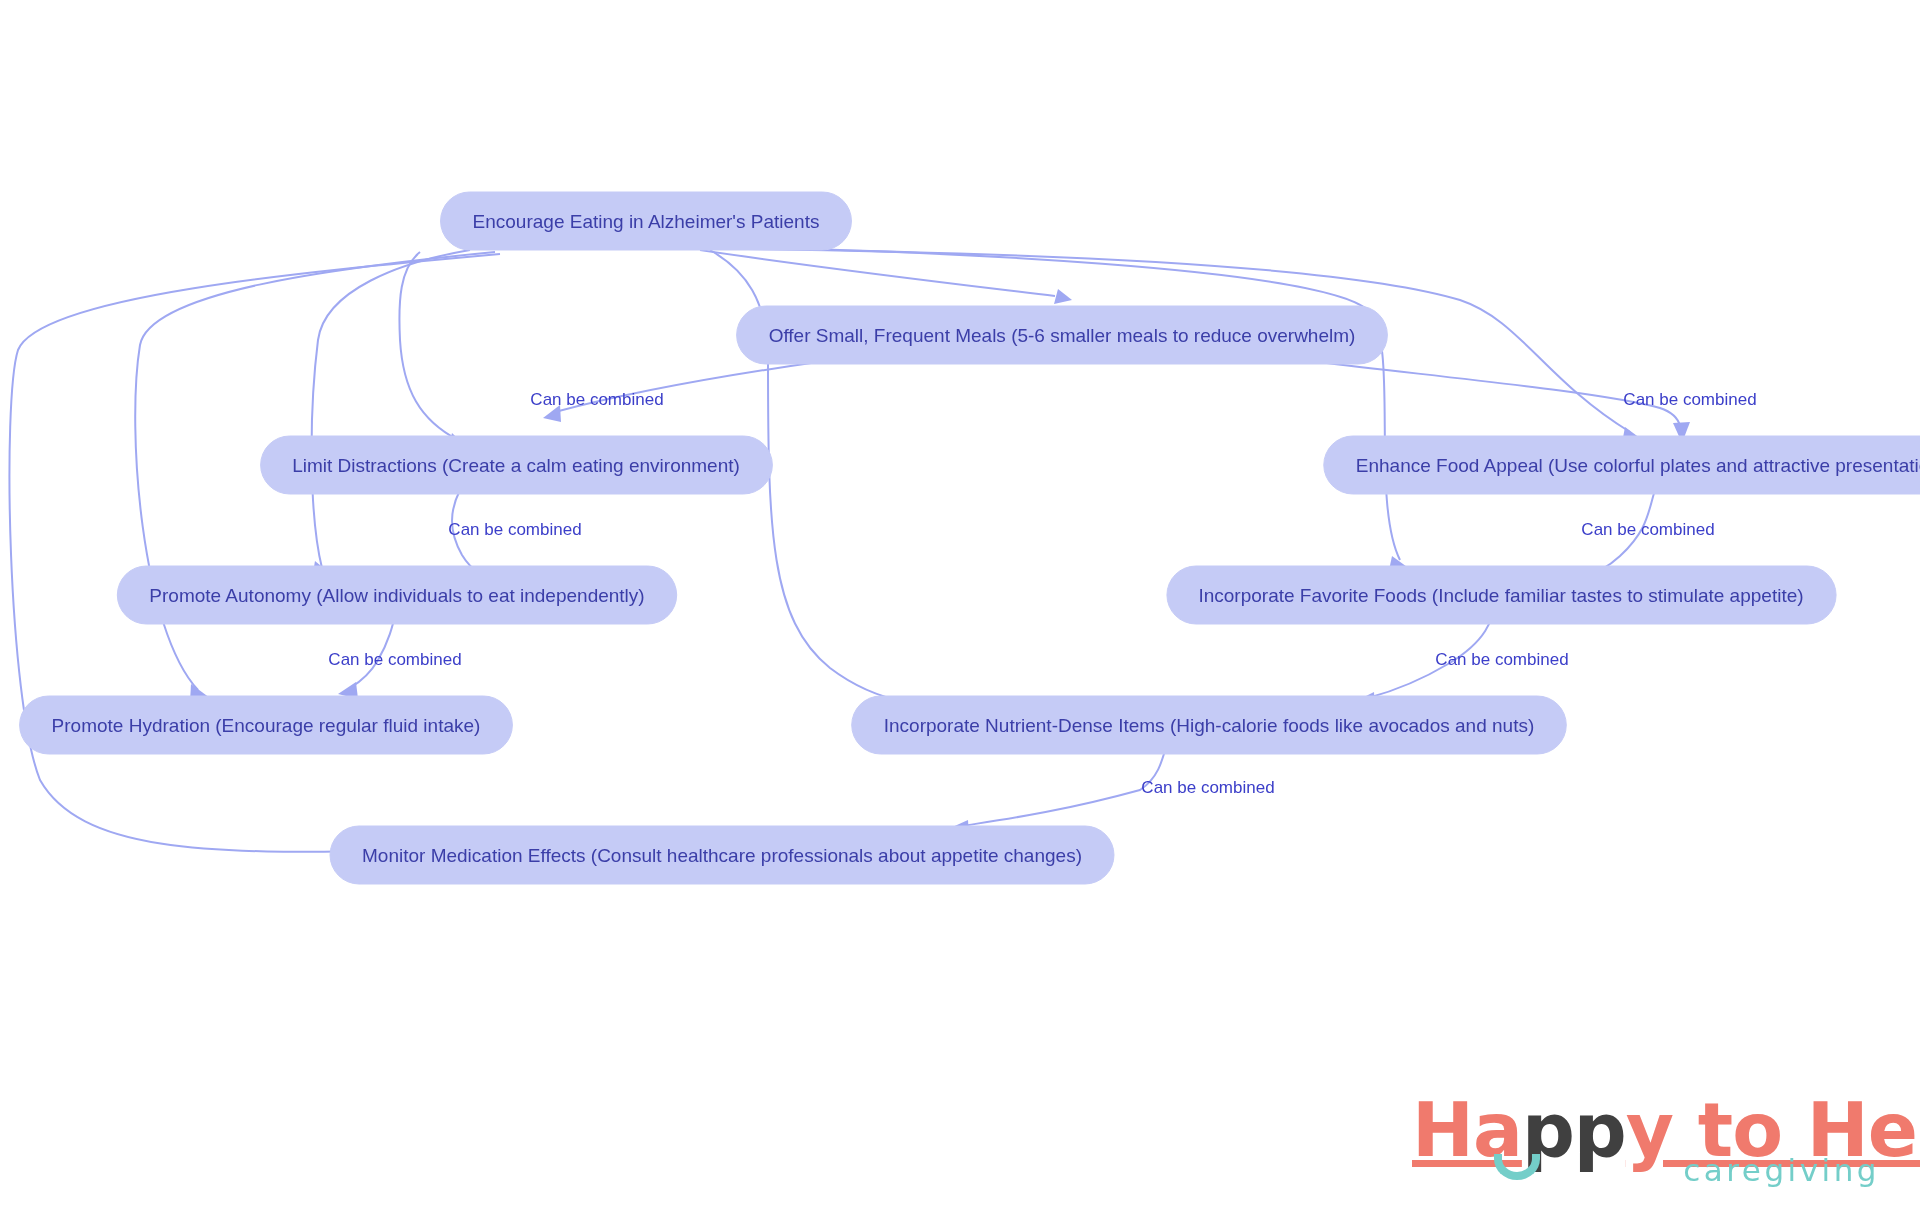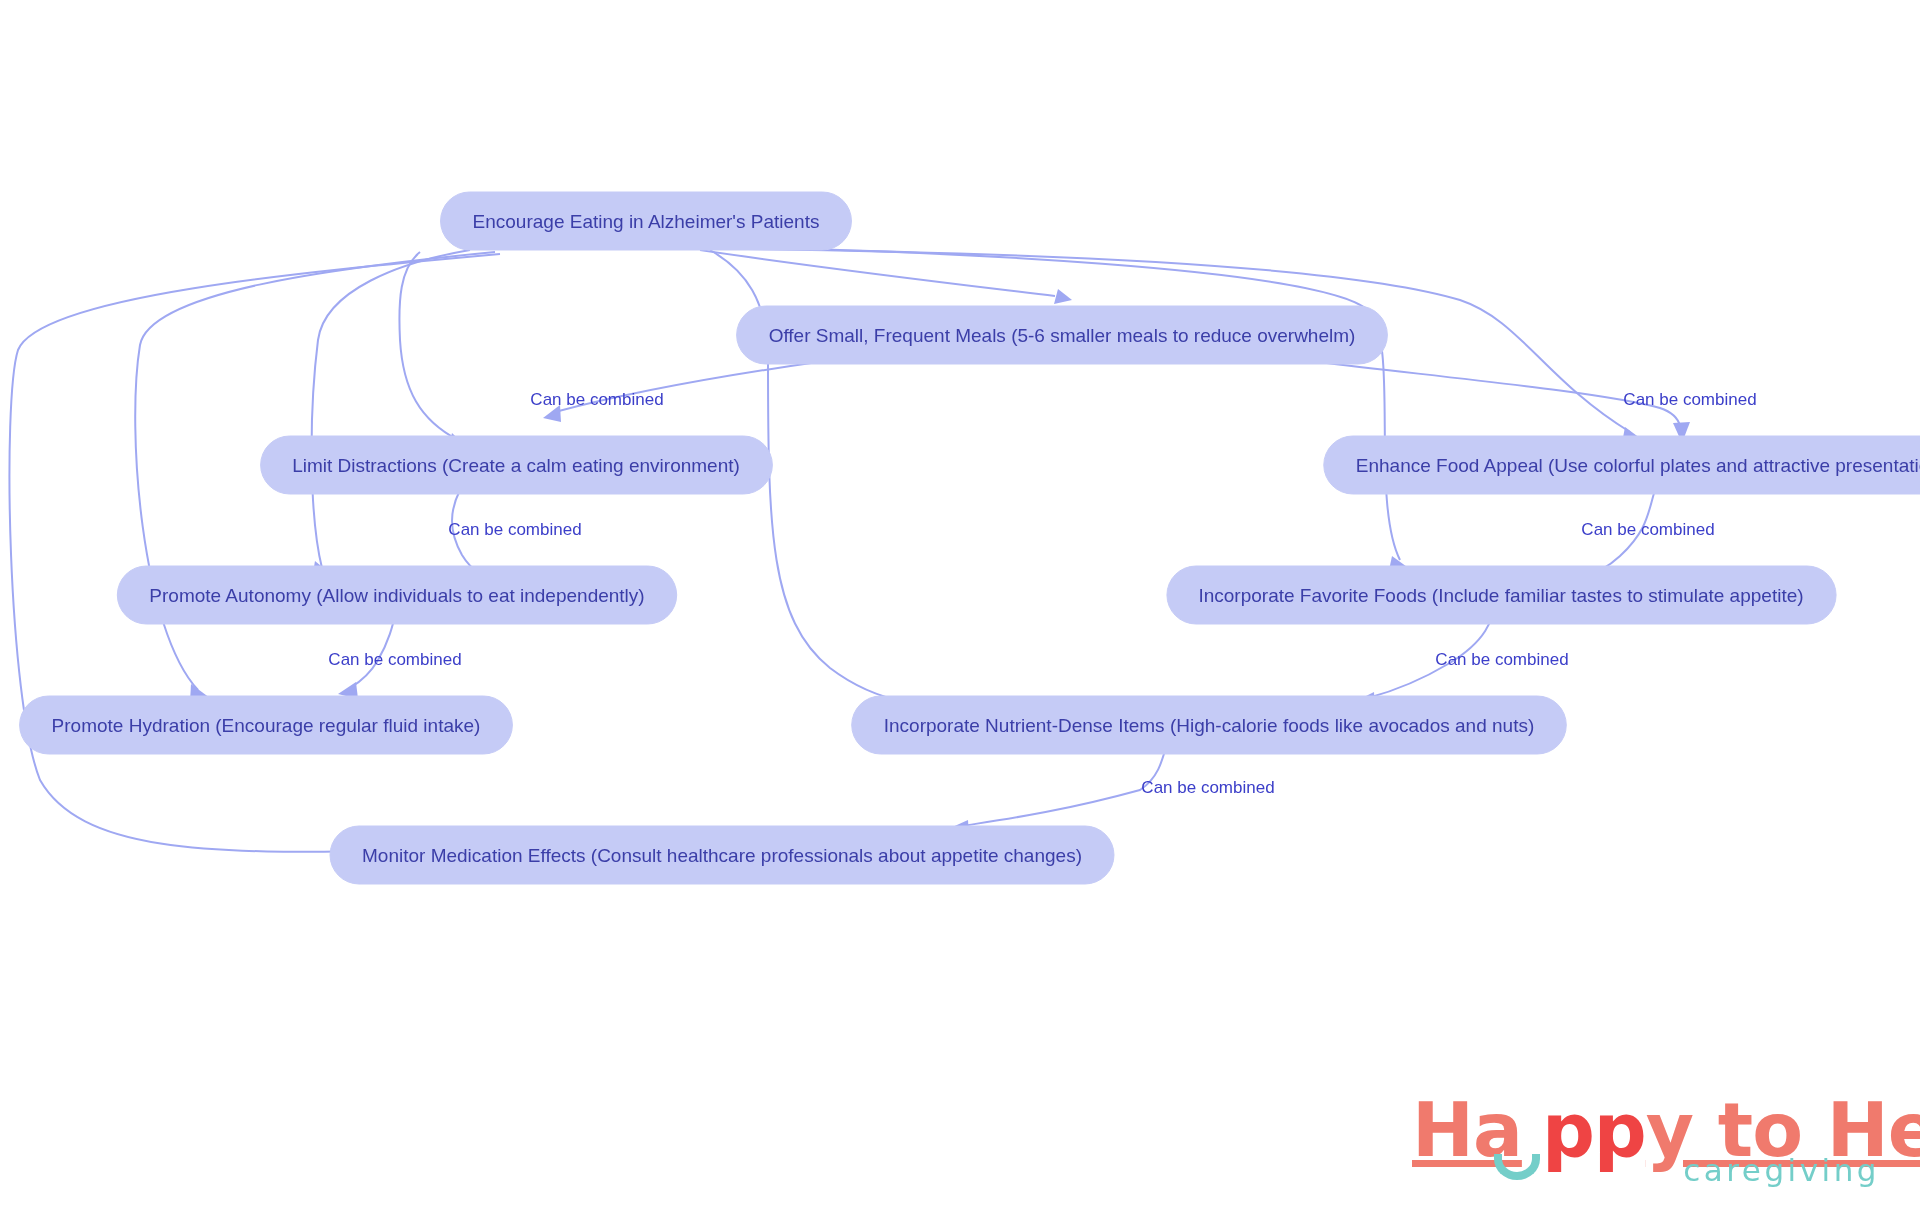--- a/index.html
+++ b/index.html
@@ -73,21 +73,21 @@
     left: 0;
     top: 0;
     font-family: "DejaVu Sans", sans-serif;
     font-weight: bold;
     font-size: 74px;
     letter-spacing: -1px;
     white-space: nowrap;
     line-height: 1;
   }
   .logo-seg-coral { color: #f07a6d; text-decoration: underline; }
-  .logo-seg-teal  { color: #ef4444; margin-left: 20px; }
+  .logo-seg-teal  { color: #404040; }
   .logo-smile {
     position: absolute;
     left: 82px;
     top: 61px;
     width: 46px;
     height: 26px;
     border: 8px solid #74cec9;
     border-top: none;
     border-bottom-left-radius: 26px 24px;
     border-bottom-right-radius: 26px 24px;

